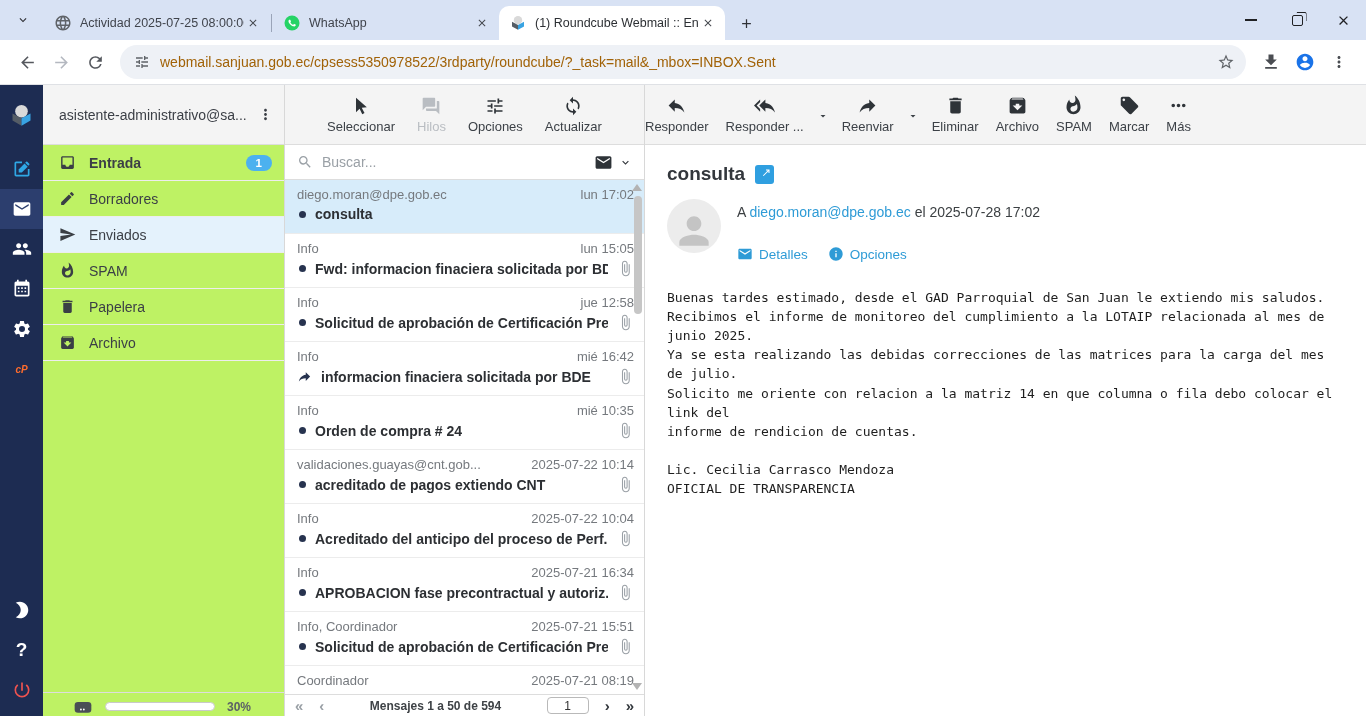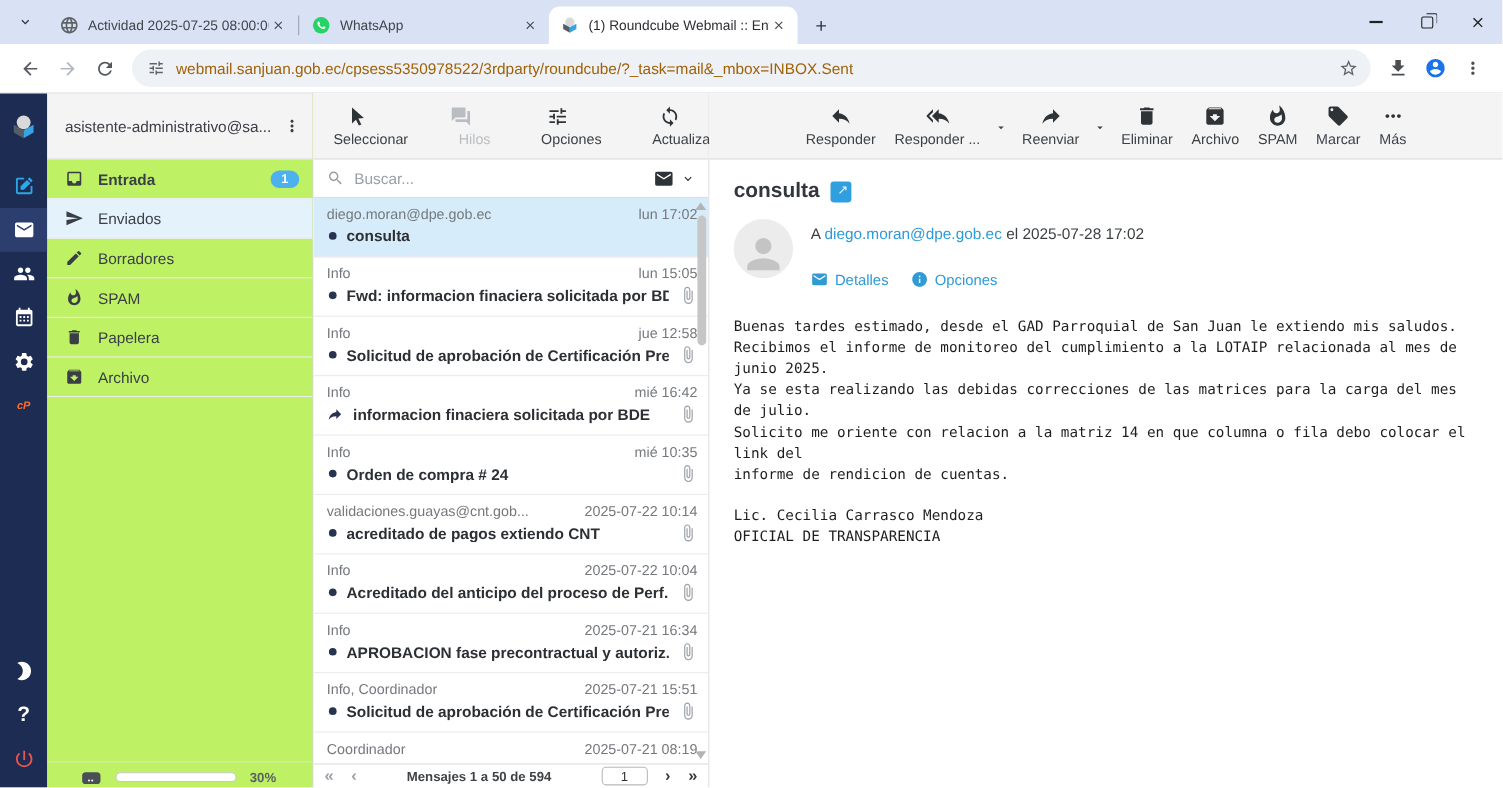--- a/index.html
+++ b/index.html
@@ -68,21 +68,21 @@
   .quota .disk { color:#4a4f55; }
   .quota .disk svg.i { width:20px; height:20px; }
   .quota-track { width:110px; height:9px; border:1px solid #c9c9c9; border-radius:5px; background:#fff; overflow:hidden; }
   .quota-fill { height:100%; background:var(--quota-fill,#79c1ee); border-radius:5px; }
   .quota-label { font-size:12px; font-weight:bold; color:#5a5f66; }
 
   .list { width:360px; border-right:1px solid #d8d8d8; display:flex; flex-direction:column; background:#fff; flex:none; }
   .list-toolbar { height:60px; background:#f4f4f4; border-bottom:1px solid #ddd; display:flex; align-items:center; justify-content:center; gap:22px; flex:none; }
   .tbtn { display:flex; flex-direction:column; align-items:center; gap:3px; color:#2e3338; font-size:13px; }
   .tbtn svg.i { width:20px; height:20px; }
-  .tbtn .tlabel { color:#3c4147;margin-left:24px; }
+  .tbtn .tlabel { color:#3c4147; }
   .tbtn.disabled, .tbtn.disabled .tlabel { color:#b9bdc2;justify-content:center; }
   .searchbar { height:35px; border-bottom:1px solid #ddd; display:flex; align-items:center; gap:9px; padding:0 12px; flex:none; }
   .searchbar .sicon { color:#9aa0a6; }
   .searchbar .sicon svg.i { width:16px; height:16px; }
   .searchbar input { flex:1; border:none; outline:none; font-size:14px; color:#333; font-family:"Liberation Sans",sans-serif; }
   .searchbar input::placeholder { color:#9aa0a6; }
   .scope { color:#2e3338; display:flex; align-items:center; gap:6px; }
   .scope svg.i { width:19px; height:19px; }
   .scope .chev svg.i { width:13px; height:13px; }
 
@@ -103,21 +103,21 @@
   .sb-thumb { position:absolute; top:16px; right:2px; width:8px; height:118px; border-radius:4px; background:#c6c6c6; }
   .sb-down { position:absolute; bottom:4px; right:2px; width:0; height:0; border-left:5px solid transparent; border-right:5px solid transparent; border-top:7px solid #b3b3b3; }
 
   .paging { height:22px; border-top:1px solid #ddd; display:flex; align-items:center; padding:0 10px; gap:16px; flex:none; }
   .pgbtn { font-size:15px; font-weight:bold; color:#33383d; line-height:1; }
   .pgbtn.disabled { color:#9aa0a6; }
   .pg-text { flex:1; text-align:center; font-size:12px; font-weight:bold; color:#3f4347; }
   .pg-input { width:42px; height:17px; border:1px solid #b9b9b9; border-radius:4px; text-align:center; font-size:12px; color:#333; outline:none; }
 
   .reader { flex:1; display:flex; flex-direction:column; background:#fff; min-width:0; }
-  .reader-toolbar { height:60px; background:#f4f4f4; border-bottom:1px solid #ddd; display:flex; align-items:center; justify-content:center; gap:17px; flex:none; }
+  .reader-toolbar { height:60px; background:#f4f4f4; border-bottom:1px solid #ddd; display:flex; align-items:center; justify-content:flex-start; gap:17px; flex:none; }
   .rbtn { display:flex; flex-direction:column; align-items:center; gap:3px; color:#2e3338; font-size:13px; }
   .rbtn svg.i { width:21px; height:21px; }
   .rbtn .tlabel { color:#3c4147; white-space:nowrap; }
   .caret { color:#3c4147; margin:0 -4px; padding-top:2px; }
   .caret svg.i { width:12px; height:12px; }
   .reader-content { flex:1; padding:18px 22px; overflow:hidden; }
   .subject-row { display:flex; align-items:center; gap:10px; }
   .subject { font-size:19px; font-weight:bold; color:#33373c; }
   .extlink { width:19px; height:19px; background:#2f9fe0; border-radius:3px; display:flex; align-items:center; justify-content:center; color:#fff; }
   .extlink svg.i { width:12px; height:12px; }
@@ -478,35 +478,35 @@
     </div>
     <div class="folder unread">
       <span>
           <svg class="i">
             <use href="#ic-inbox"></use>
           </svg>
         </span>
       <span class="flabel">Entrada</span>
       <span class="badge">1</span>
     </div>
+    <div class="folder">
+      <span>
+          <svg class="i">
+            <use href="#ic-pencil"></use>
+          </svg>
+        </span>
+      <span class="flabel">Borradores</span>
+    </div>
     <div class="folder active">
       <span>
           <svg class="i">
             <use href="#ic-send"></use>
           </svg>
         </span>
       <span class="flabel">Enviados</span>
-    </div>
-    <div class="folder">
-      <span>
-          <svg class="i">
-            <use href="#ic-pencil"></use>
-          </svg>
-        </span>
-      <span class="flabel">Borradores</span>
     </div>
     <div class="folder">
       <span>
           <svg class="i">
             <use href="#ic-flame"></use>
           </svg>
         </span>
       <span class="flabel">SPAM</span>
     </div>
     <div class="folder">

